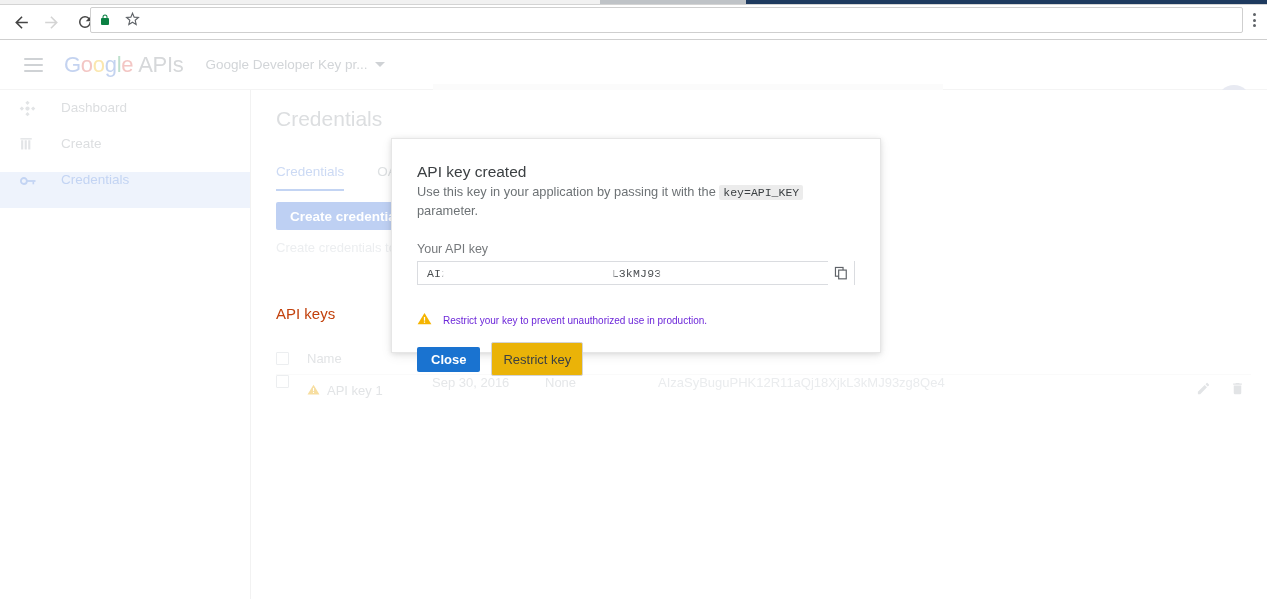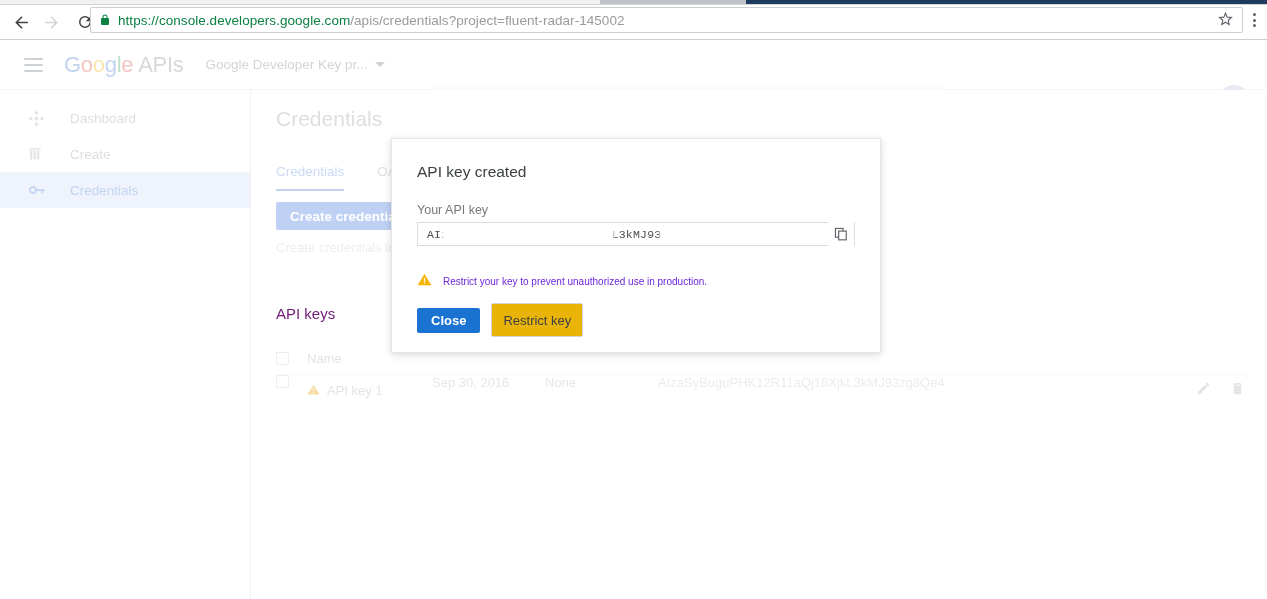--- a/index.html
+++ b/index.html
@@ -68,38 +68,38 @@
   .avatar::after { content: ""; position: absolute; left: 5px; top: 21px; width: 24px; height: 18px;
                    border-radius: 12px 12px 0 0; background: #ccd4e8; }
 
   
   #sidebar { position: absolute; left: 0; top: 90px; width: 251px; height: 509px;
              background: #fff; border-right: 1px solid #f2f2f2; }
   .sb-title { height: 55px; display: flex; align-items: center; padding-left: 14px; border-bottom: 1px solid #f4f4f4; }
   .api-logo { font-size: 16px; font-weight: bold; letter-spacing: 0.5px; color: #dadcde;
               font-family: "Liberation Mono", monospace; width: 34px; }
   .sb-title-text { font-size: 19px; color: #dcdee0; margin-left: 10px; }
-  .sb-item { height: 36px; display: flex; align-items: center; padding-left: 28px; }
+  .sb-item { height: 36px; display: flex; align-items: flex-start; padding-left: 19px; }
   .sb-item.selected { background: #eef3fc; }
   .sb-ic { width: 30px; display: flex; align-items: center; }
   .sb-label { font-size: 13.5px; color: #dcdee0; margin-left: 12px; }
   .sb-item.selected .sb-label { color: #c3d4f3; }
   .sb-spacer { height: 10px; }
 
   
   #main { position: absolute; left: 251px; top: 90px; width: 1016px; height: 509px; background: #fff; }
   .page-title { position: absolute; left: 25px; top: 17px; font-size: 21px; color: #dcdee0; }
   .tabs { position: absolute; left: 25px; top: 74px; display: flex; gap: 33px; }
   .tab { font-size: 13.5px; color: #dde0e2; padding-bottom: 10px; }
   .tab.active { color: #ccdaf4; border-bottom: 2px solid #c3d4f3; }
   .btn-create { position: absolute; left: 25px; top: 112px; height: 28px; background: #bed0f3;
                 color: #ffffff; font-size: 13.5px; font-weight: bold; border-radius: 2px;
                 display: flex; align-items: center; padding: 0 14px; border: none; }
   .subtext { position: absolute; left: 25px; top: 150px; font-size: 13px; color: #eceef0; white-space: nowrap; }
-  .section-h { position: absolute; left: 25px; top: 215px; font-size: 15px; color: #701a75; }
+  .section-h { position: absolute; left: 25px; top: 215px; font-size: 15px; color: #c2410c; }
 
   .tbl { position: absolute; left: 25px; top: 252px; width: 975px; }
   .tbl-head { display: flex; align-items: center; height: 32px; }
   .tbl-row { display: flex; height: 32px; border-top: 1px solid #fafafa; }
   .cbx { width: 13px; height: 13px; border: 1px solid #eceef0; border-radius: 1px; margin-right: 18px; flex: none; }
   .c-name { width: 125px; font-size: 13px; color: #e2e4e6; display: flex; align-items: center; gap: 7px; }
   .c-date { width: 113px; font-size: 13px; color: #e5e7e9; }
   .c-restr { width: 113px; font-size: 13px; color: #e5e7e9; }
   .c-key { flex: 1; font-size: 13px; color: #eaecee; }
   .row-actions { display: flex; align-items: center; gap: 19px; margin-right: 6px; }
@@ -166,21 +166,20 @@
       </span>
     </div>
   </div>
 
   <div class="omnibox">
     <span class="lock">
       <svg width="12" height="14" viewBox="0 0 24 24">
           <path d="M18 8h-1V6a5 5 0 00-10 0v2H6a2 2 0 00-2 2v10a2 2 0 002 2h12a2 2 0 002-2V10a2 2 0 00-2-2zm-9-2a3 3 0 016 0v2H9V6z" fill="#0b8043"></path>
         </svg>
     </span>
-    <span class="url"><span class="scheme-host">https://console.developers.google.com</span><span class="path">/apis/credentials?project=fluent-radar-145002</span></span>
     <span class="star">
       <svg width="17" height="17" viewBox="0 0 24 24">
           <path d="M12 17.27l5.18 3.13-1.37-5.9 4.58-3.96-6.04-.52L12 4.5 9.65 10.02l-6.04.52 4.58 3.96-1.37 5.9z" fill="none" stroke="#5f6368" stroke-width="1.6"></path>
         </svg>
     </span>
   </div>
   <div class="kebab">
     <i></i>
     <i></i>
     <i></i>
@@ -323,20 +322,21 @@
             </svg>
         </span>
       </span>
     </div>
   </div>
 </div>
 
 <div id="dialog">
   <div class="dlg-inner">
     <div class="dlg-title">API key created</div>
+    <div class="dlg-sub"><span>Use this key in your application by passing it with the</span> <span class="code-chip">key=API_KEY</span> <span>parameter.</span></div>
 
     <div class="field-label">Your API key</div>
     <div class="key-field">
       <span class="key-val">AIzaSyBuguPHK12R11aQj18XjkL3kMJ93zg8Qe4</span>
       <span class="copy-btn">
         <svg width="14" height="14" viewBox="0 0 24 24">
             <rect x="2.5" y="2.5" width="13" height="15" fill="none" stroke="#5f6368" stroke-width="2"></rect>
             <rect x="8" y="7" width="13" height="15" fill="#fff" stroke="#5f6368" stroke-width="2"></rect>
           </svg>
       </span>

